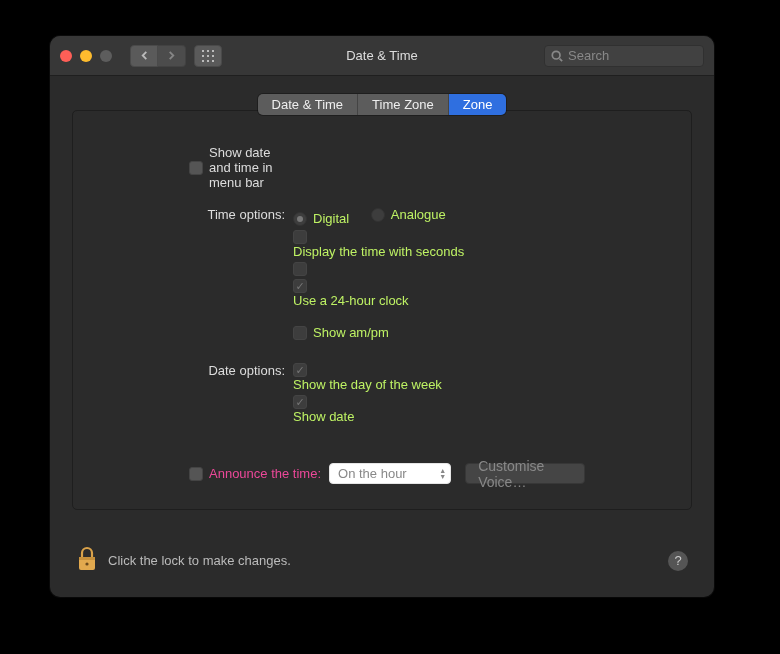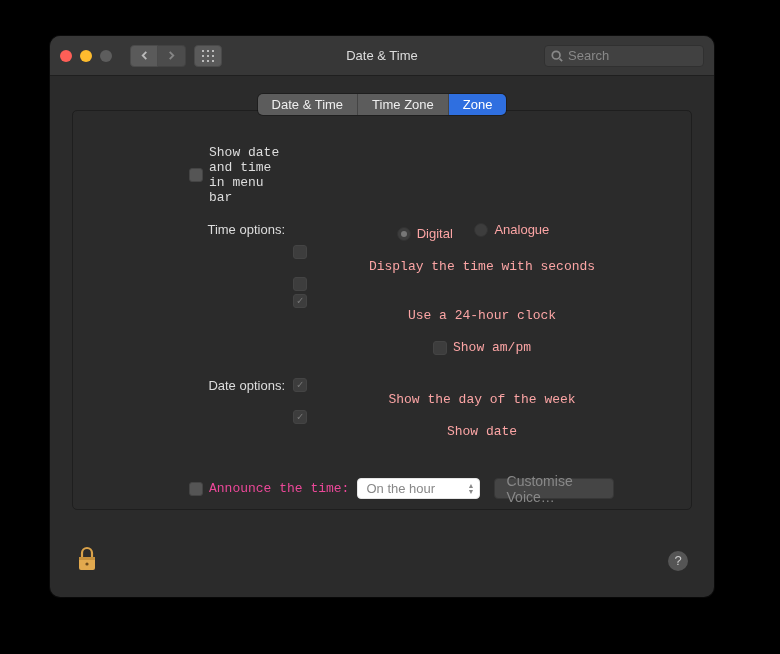--- a/index.html
+++ b/index.html
@@ -100,26 +100,25 @@
     background:#2b2b2b;
     margin-top:-11px;
     padding: 34px 20px 20px 20px;
     flex: 0 0 auto;
     height: 400px;
   }
   
   .row { display:flex; align-items:flex-start; margin-bottom: 4px;}
   .lbl-col { width: 200px; text-align:right; padding-right:8px; color:#ddd; }
   .ctl-col { flex:1; color:#999; }
-  .ctl-col.dim { color:#fca5a5;text-align:center; }
+  .ctl-col.dim { color:#bef264; }
   
   .chk {
     display:inline-flex; align-items:center; gap:6px;
     margin-bottom:3px;
-    font-family:Liberation Mono, monospace;
   }
   .chkbox {
     width:14px;height:14px;
     border-radius:3px;
     background:#555;
     border:1px solid #444;
     display:flex;align-items:center;justify-content:center;
     flex-shrink:0;
   }
   .chkbox.checked::after {
@@ -329,17 +328,18 @@
 
     <div class="footer">
       <span class="lock">
         <svg viewBox="0 0 22 26">
           <path d="M6 11 V7 a5 5 0 0 1 10 0 V11" fill="none" stroke="#d9a24a" stroke-width="2.2"></path>
           <rect x="3" y="11" width="16" height="13" rx="2" fill="#e2a94e"></rect>
           <rect x="3" y="11" width="16" height="3" fill="#c6903c"></rect>
           <circle cx="11" cy="18" r="1.6" fill="#6b4a1d"></circle>
         </svg>
       </span>
+      <span>Click the lock to make changes.</span>
       <span class="help">?</span>
     </div>
 
   </div>
 </div>
 
 </body></html>

